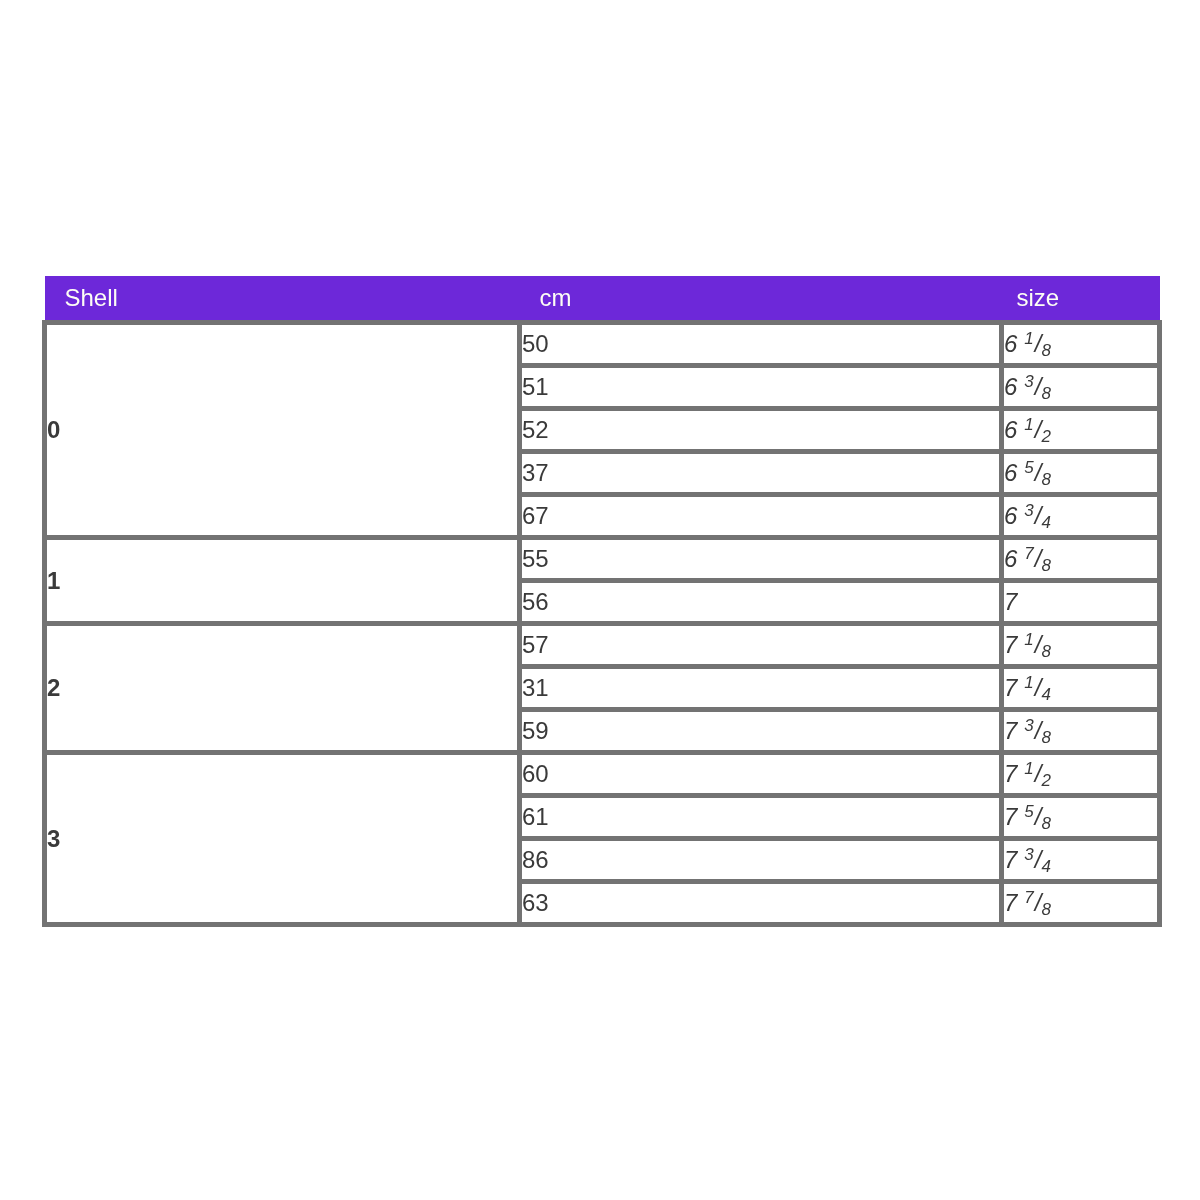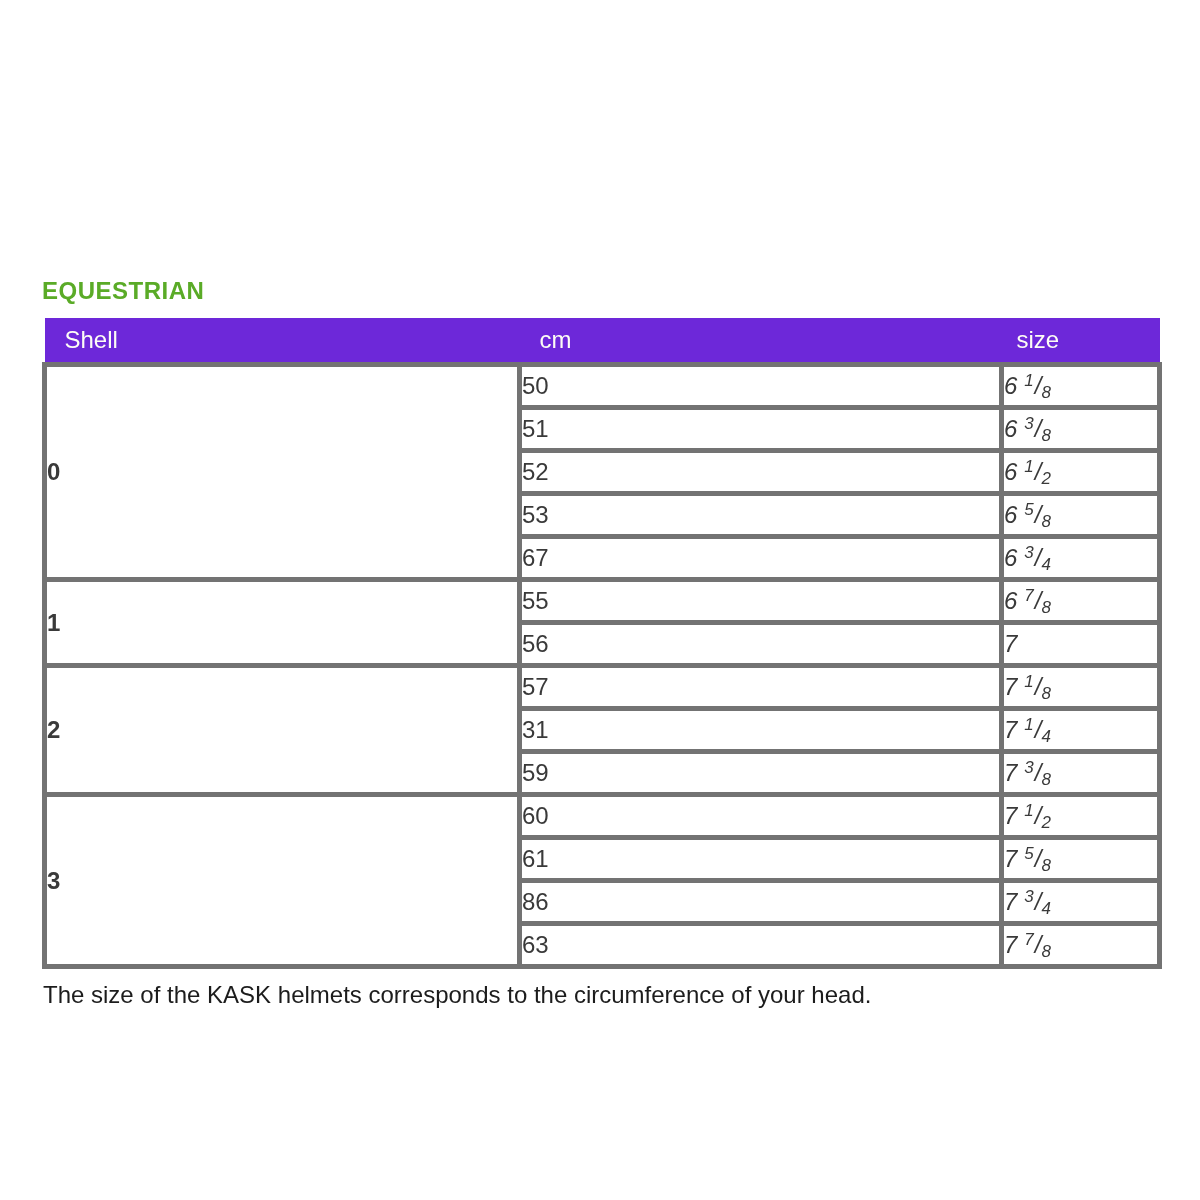--- a/index.html
+++ b/index.html
@@ -83,21 +83,20 @@
     margin: 12px 0 0 1px;
     font-size: 24px;
     color: #1c1c1c;
   }
 </style>
 </head>
 <body>
 
 <div class="content">
 
-  <h2 class="page-title">EQUESTRIAN</h2>
 
   <table class="size-table">
     <colgroup>
       <col class="col-shell">
         <col class="col-cm">
         <col class="col-inch">
     </colgroup>
     <thead>
       <tr>
         <th class="h-shell">Shell</th>
@@ -114,21 +113,21 @@
       </tr>
       <tr>
         <td class="cm">51</td>
         <td class="inch"><span class="whole">6</span><sup>3</sup><span class="slash">/</span><sub>8</sub></td>
       </tr>
       <tr>
         <td class="cm">52</td>
         <td class="inch"><span class="whole">6</span><sup>1</sup><span class="slash">/</span><sub>2</sub></td>
       </tr>
       <tr>
-        <td class="cm">53</td>
+        <td class="cm">37</td>
         <td class="inch"><span class="whole">6</span><sup>5</sup><span class="slash">/</span><sub>8</sub></td>
       </tr>
       <tr>
         <td class="cm">67</td>
         <td class="inch"><span class="whole">6</span><sup>3</sup><span class="slash">/</span><sub>4</sub></td>
       </tr>
 
       <tr>
         <td class="shell" rowspan="2">1</td>
         <td class="cm">55</td>
@@ -166,15 +165,14 @@
         <td class="cm">86</td>
         <td class="inch"><span class="whole">7</span><sup>3</sup><span class="slash">/</span><sub>4</sub></td>
       </tr>
       <tr>
         <td class="cm">63</td>
         <td class="inch"><span class="whole">7</span><sup>7</sup><span class="slash">/</span><sub>8</sub></td>
       </tr>
     </tbody>
   </table>
 
-  <p class="footer-note">The size of the KASK helmets corresponds to the circumference of your head.</p>
 
 </div>
 
 </body></html>

